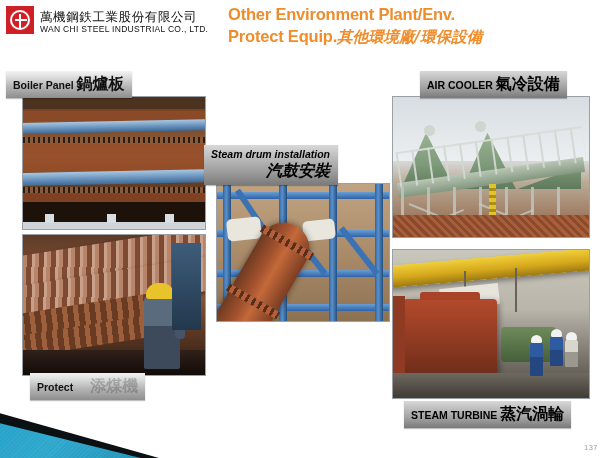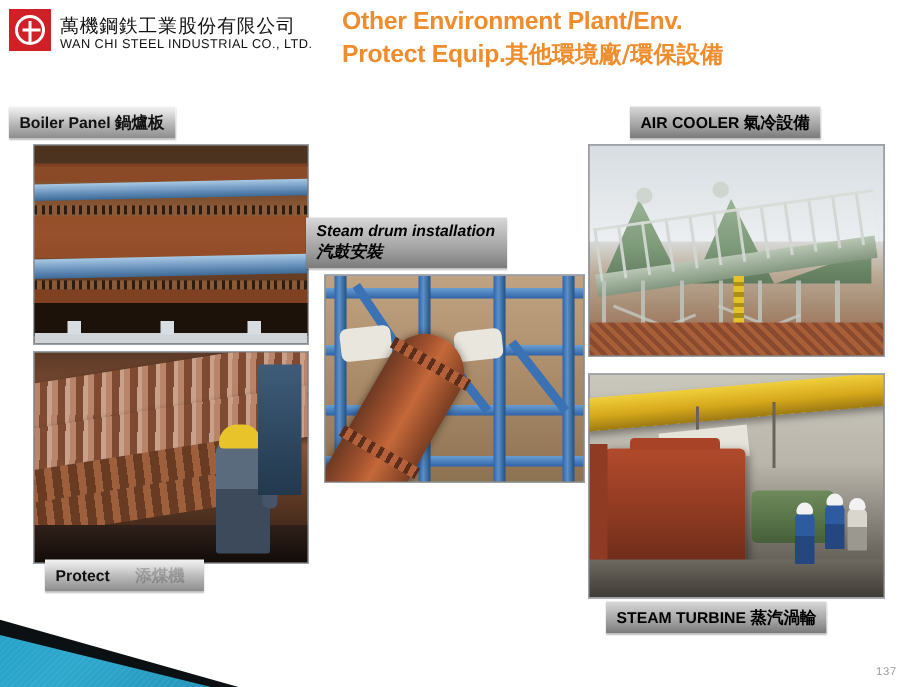--- a/index.html
+++ b/index.html
@@ -34,31 +34,31 @@
   .brand-cn{font-family:"DejaVu Sans", sans-serif;font-size:12.5px;color:#111;letter-spacing:.6px;white-space:nowrap;}
   .brand-en{font-family:Liberation Sans, sans-serif;font-size:8.5px;color:#111;letter-spacing:.3px;white-space:nowrap;margin-top:2px;}
 
   .title{
     position:absolute;left:228px;top:4px;width:378px;
     text-align:left;color:#ef8c2b;
     font-weight:bold;font-size:16.5px;line-height:1.32;
     letter-spacing:-0.2px;
   }
   .title .ln2{display:block;}
-  .title .cn{font-family:"DejaVu Sans", sans-serif;font-weight:bold;font-size:15.5px;letter-spacing:0px;}
+  .title .cn{font-family:"DejaVu Sans", sans-serif;font-weight:bold;font-size:15.5px;letter-spacing:0px;font-style:italic;}
 
   
   .cap{
     position:absolute;
     background:linear-gradient(to bottom,#f2f2f2 0%,#e2e2e2 18%,#b8b8b8 55%,#8e8e8e 100%);
     color:#111;font-weight:bold;font-size:10.5px;
     padding:3px 7px 3px 7px;white-space:nowrap;z-index:6;
     box-shadow:0 1px 1px rgba(0,0,0,.25);
   }
-  .cap .cn{font-family:"DejaVu Sans", sans-serif;font-weight:bold;font-size:11px;}
+  .cap .cn{font-family:"DejaVu Sans", sans-serif;font-weight:bold;font-size:16px;text-align:right;}
   .cap .cn.fade{color:rgba(60,60,60,.30);margin-left:17px;}
   .cap.dark{
     background:linear-gradient(to bottom,#d8d8d8 0%,#bdbdbd 30%,#9a9a9a 70%,#7a7a7a 100%);
     color:#000;
   }
   .cap.two{line-height:1.25;padding:3px 8px 4px 7px;}
   .cap.two .l2{display:block;font-weight:bold;}
 
   
   .photo{position:absolute;overflow:hidden;border:1px solid #9aa0a6;background:#777;}

